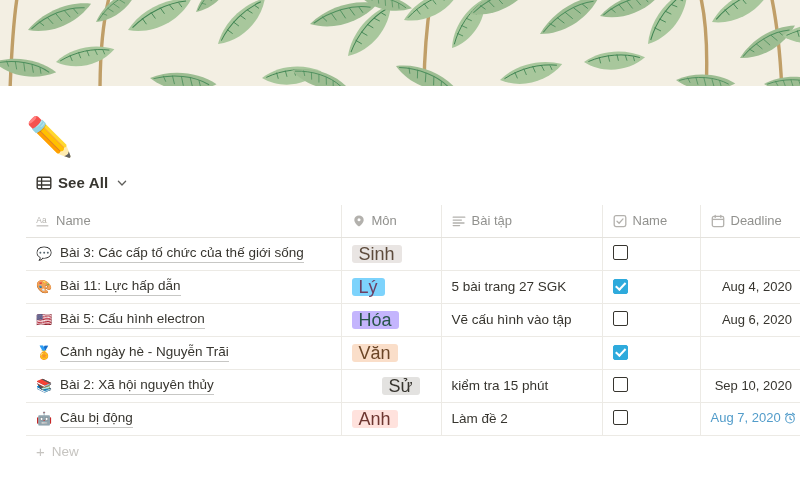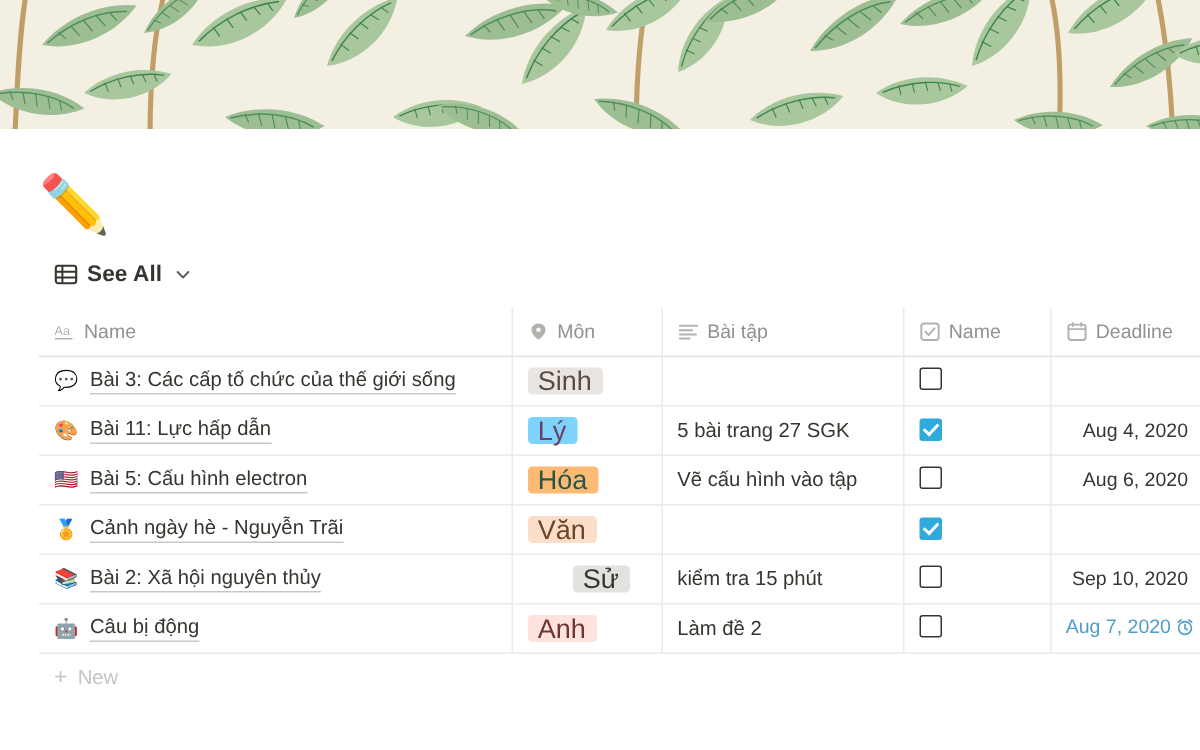--- a/index.html
+++ b/index.html
@@ -388,21 +388,21 @@
               <td><span class="cbx on"></span></td>
               <td><span class="date-text">Aug 4, 2020</span></td>
             </tr>
             <tr>
               <td>
                 <div class="name-cell">
                   <span class="row-emoji">🇺🇸</span>
                   <span class="name-text">Bài 5: Cấu hình electron</span>
                 </div>
               </td>
-              <td><span class="tag" style="background: #fdba74; color: rgb(40, 85, 74);">Hóa</span></td>
+              <td><span class="tag" style="background: #c4b5fd; color: rgb(40, 85, 74);">Hóa</span></td>
               <td>Vẽ cấu hình vào tập</td>
               <td><span class="cbx"></span></td>
               <td><span class="date-text">Aug 6, 2020</span></td>
             </tr>
             <tr>
               <td>
                 <div class="name-cell">
                   <span class="row-emoji">🏅</span>
                   <span class="name-text">Cảnh ngày hè - Nguyễn Trãi</span>
                 </div>

